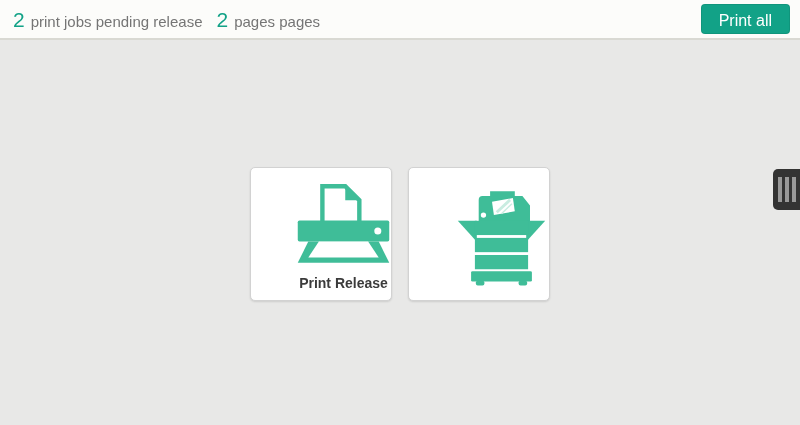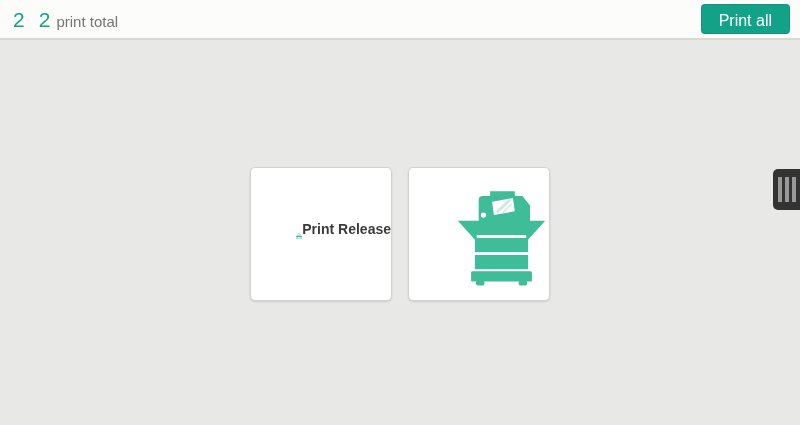--- a/index.html
+++ b/index.html
@@ -57,21 +57,21 @@
     position:absolute;top:42px;left:0;right:0;bottom:0;
     display:flex;align-items:center;justify-content:center;
   }
   .cards{display:flex;gap:16px;}
   .card{
     width:142px;height:134px;
     background:#ffffff;
     border:1px solid var(--card-border);
     border-radius:5px;
     box-shadow:0 1px 2px rgba(0,0,0,0.12);
-    display:flex;flex-direction:row;align-items:center;
+    display:flex;flex-direction:column;align-items:center;
     cursor:pointer;
     padding-left:45px;
   }
   .icon-wrap{
     flex:1;display:flex;align-items:center;justify-content:center;
     width:100%;overflow:hidden;padding-top:4px;
   }
   .card-label{
     font-size:14px;font-weight:bold;
     color:var(--card-label);
@@ -97,24 +97,25 @@
     width:4px;height:25px;
     background:var(--handle-bars);
   }
 </style>
 </head>
 <body>
 
 <div class="topbar">
   <div class="stat">
     <span class="stat-value">2</span>
+    <span class="stat-label">print jobs pending release</span>
   </div>
   <div class="stat">
     <span class="stat-value">2</span>
-    <span class="stat-label">print total</span>
+    <span class="stat-label">pages pages</span>
   </div>
   <button class="print-all">Print all</button>
 </div>
 
 <div class="main">
   <div class="cards">
 
     <div class="card">
       <div class="icon-wrap">
         <svg width="106" height="90" viewBox="0 0 108 92" xmlns="http://www.w3.org/2000/svg">

